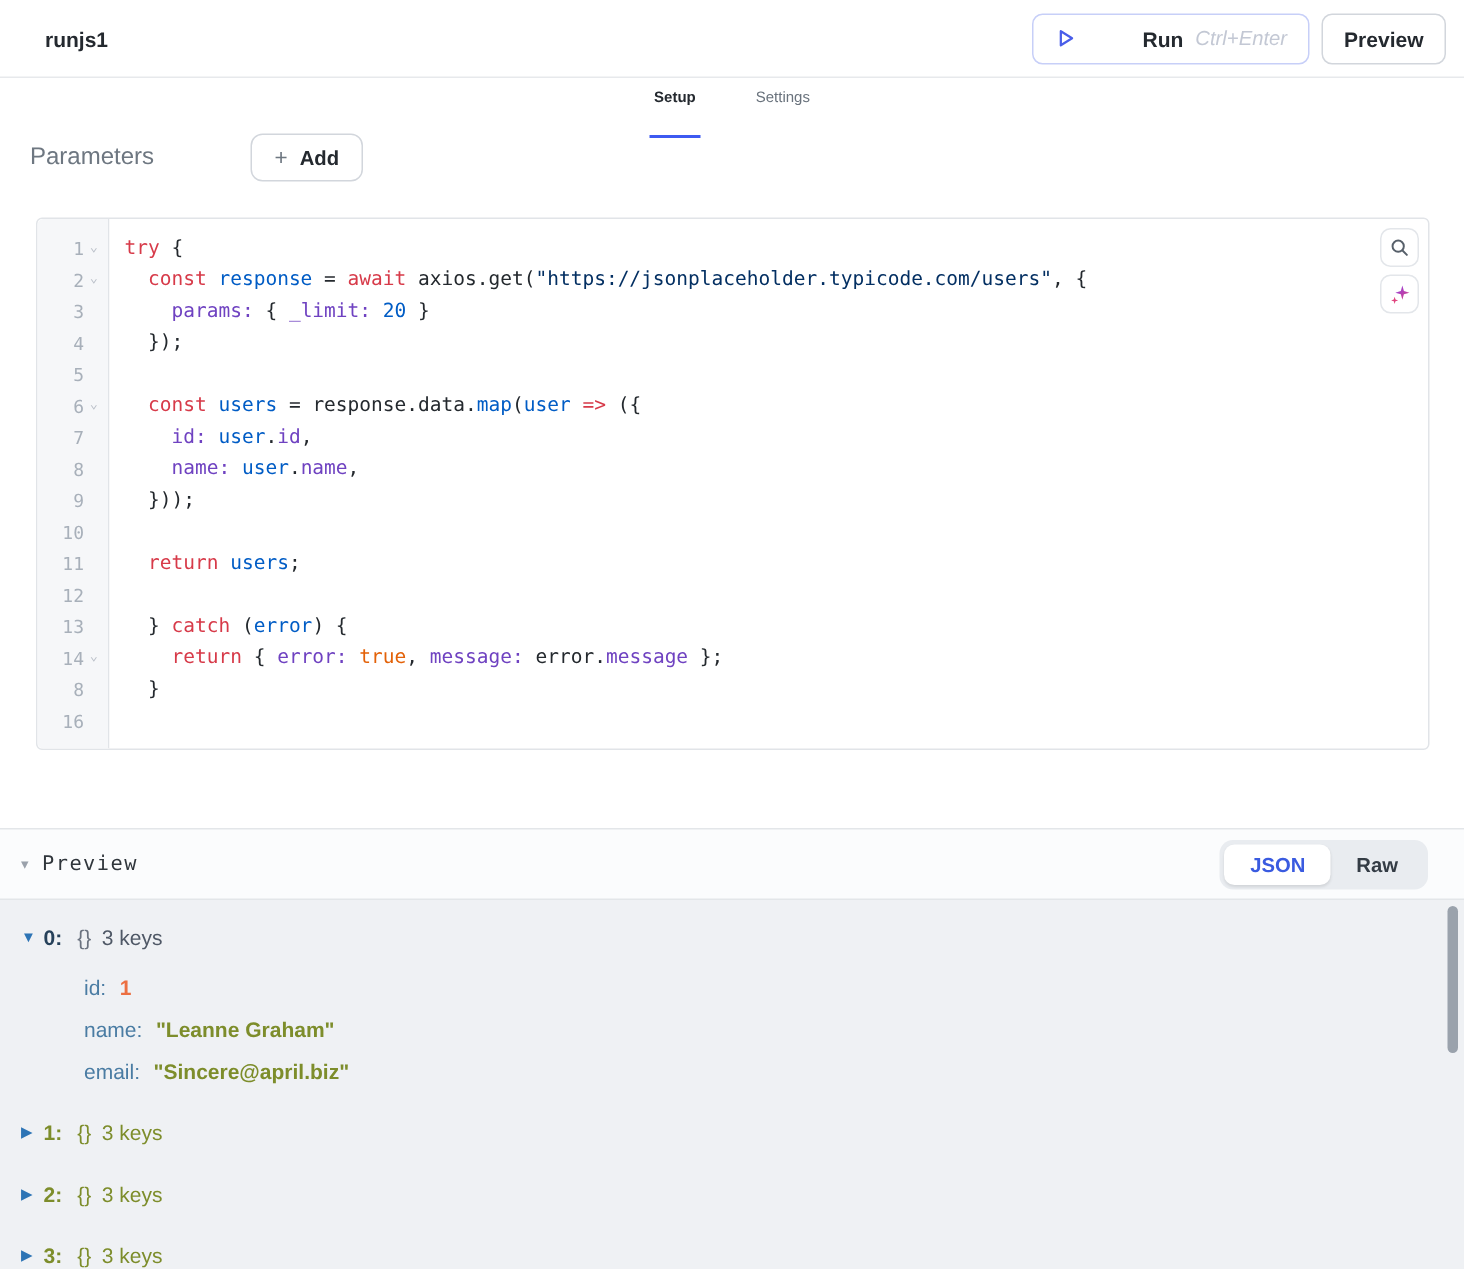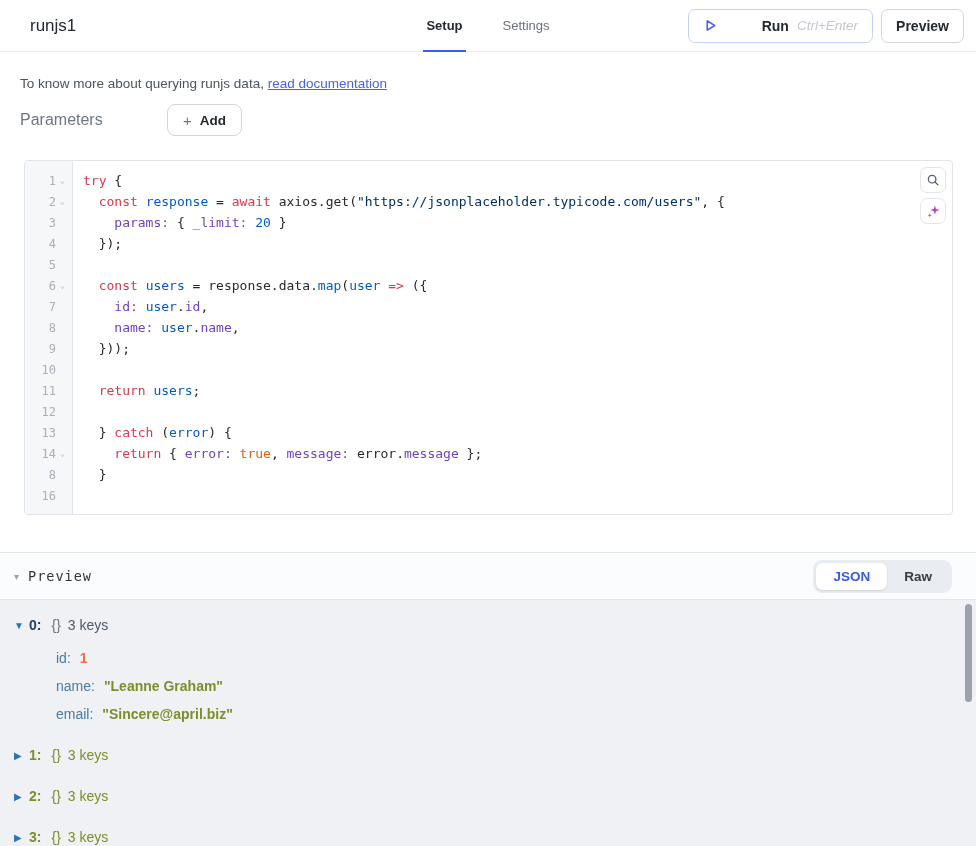--- a/index.html
+++ b/index.html
@@ -7,28 +7,28 @@
   .app {
     width:976px; height:846px; position:relative; overflow:hidden;
     background:#fff; font-family:"Liberation Sans", sans-serif; color:#24292f;
   }
 
   
   .hdr {
     height:52px; display:flex; align-items:center;
     padding:0 12px 0 30px; border-bottom:1px solid #e7e9ec; position:relative;
   }
-  .hdr-title { font-size:17px; font-weight:400; color:#24292f; }
+  .hdr-title { font-size:14px; font-weight:700; color:#24292f; }
   .hdr-tabs {
     position:absolute; left:0; right:0; top:0; height:52px;
     display:flex; justify-content:center; gap:34px; pointer-events:none;
   }
   .tab {
-    display:flex; align-items:center; height:52px; font-size:13px;
-    color:#6a737d; padding:0 3px; border-bottom:2px solid transparent; pointer-events:auto;
+    display:flex; align-items:center; height:52px; font-size:10px;
+    color:#6a737d; padding:0 3px; border-bottom:2px solid transparent; pointer-events:auto;margin-top:40px;
   }
   .tab.active { color:#24292f; font-weight:700; border-bottom:2px solid #3d5af1; }
   .hdr-actions { margin-left:auto; display:flex; gap:8px; align-items:center; }
   .btn {
     display:flex; align-items:center; gap:8px; height:34px; padding:0 14px;
     background:#fff; border-radius:7px; font-size:14px; cursor:pointer;
   }
   .run-btn { border:1px solid #c7cff8; }
   .run-label { font-weight:700; color:#24292f;padding-left:36px; }
   .run-shortcut { color:#c3c8d4; font-size:13.5px;font-style:italic; }
@@ -130,21 +130,20 @@
             </svg>
         </span>
         <span class="run-label">Run</span>
         <span class="run-shortcut">Ctrl+Enter</span>
       </div>
       <div class="btn preview-btn">Preview</div>
     </div>
   </div>
 
   <div class="main">
-    <div class="docs-hint"><span>To know more about querying runjs data, </span><a>read documentation</a></div>
 
     <div class="params-row">
       <div class="params-label">Parameters</div>
       <div class="add-btn">
         <span class="plus">+</span>
         <span>Add</span>
       </div>
     </div>
 
     <div class="editor">

